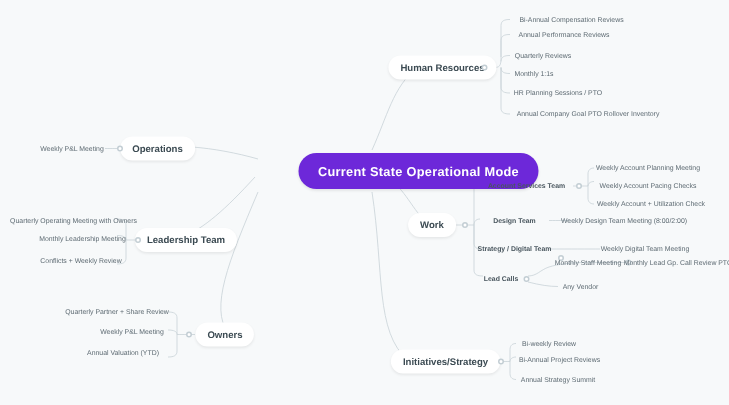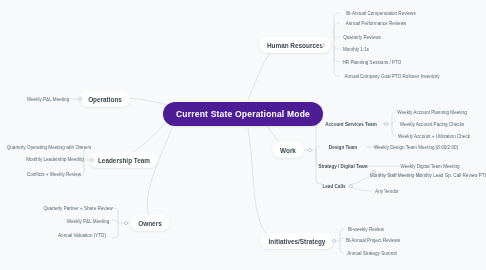--- a/index.html
+++ b/index.html
@@ -9,28 +9,29 @@
     font-family:"Liberation Sans", sans-serif;
     overflow:hidden;
     position:relative;
   }
   #canvas{position:absolute;inset:0;width:486px;height:270px;}
   svg.links{position:absolute;left:0;top:0;width:486px;height:270px;pointer-events:none;}
 
   .node{position:absolute;transform:translate(-50%,-50%);white-space:nowrap;}
 
   .root{
-    background:#4c1d95;
+    background:#6d28d9;
     color:#ffffff;
     font-size:8.5px;
     font-weight:600;
     letter-spacing:.2px;
     padding:7px 13px;
     border-radius:13px;
     box-shadow:0 1px 2px rgba(0,0,0,.10);
+    margin-left:36px;
   }
 
   .branch{
     background:#ffffff;
     color:#3b4a52;
     font-size:6.4px;
     font-weight:700;
     padding:4.5px 8px;
     border-radius:9px;
     box-shadow:0 1px 2px rgba(0,0,0,.08);

